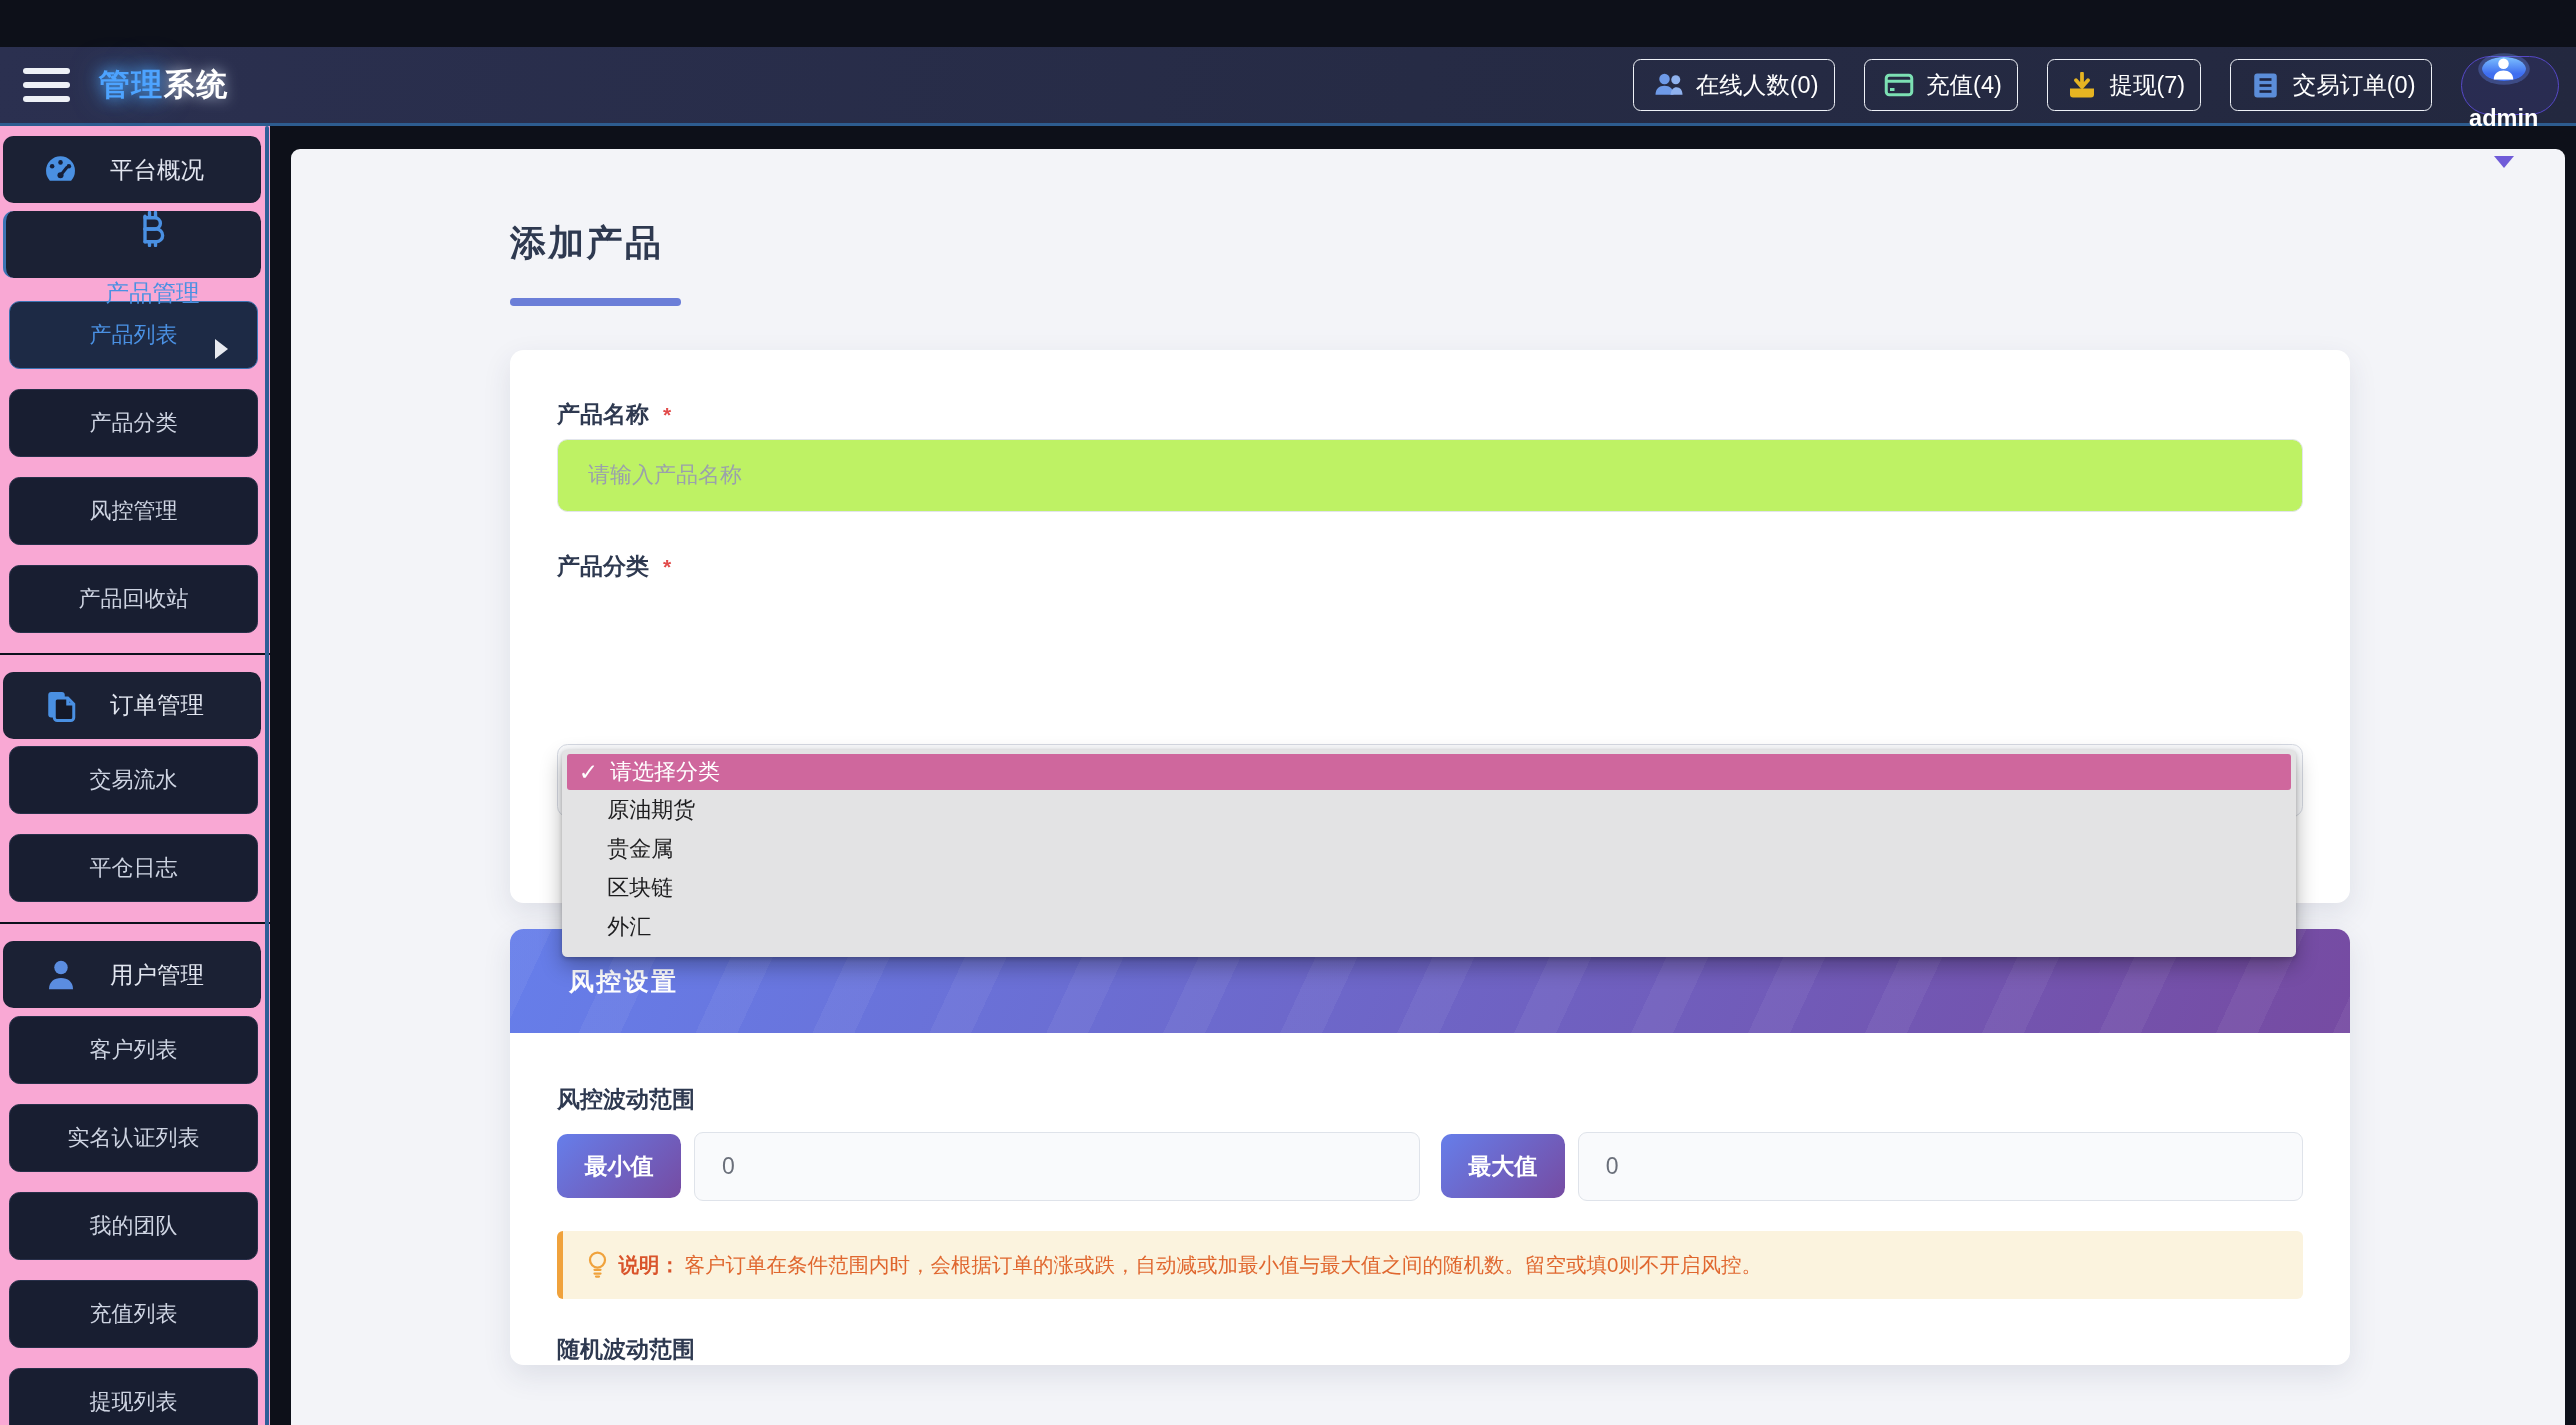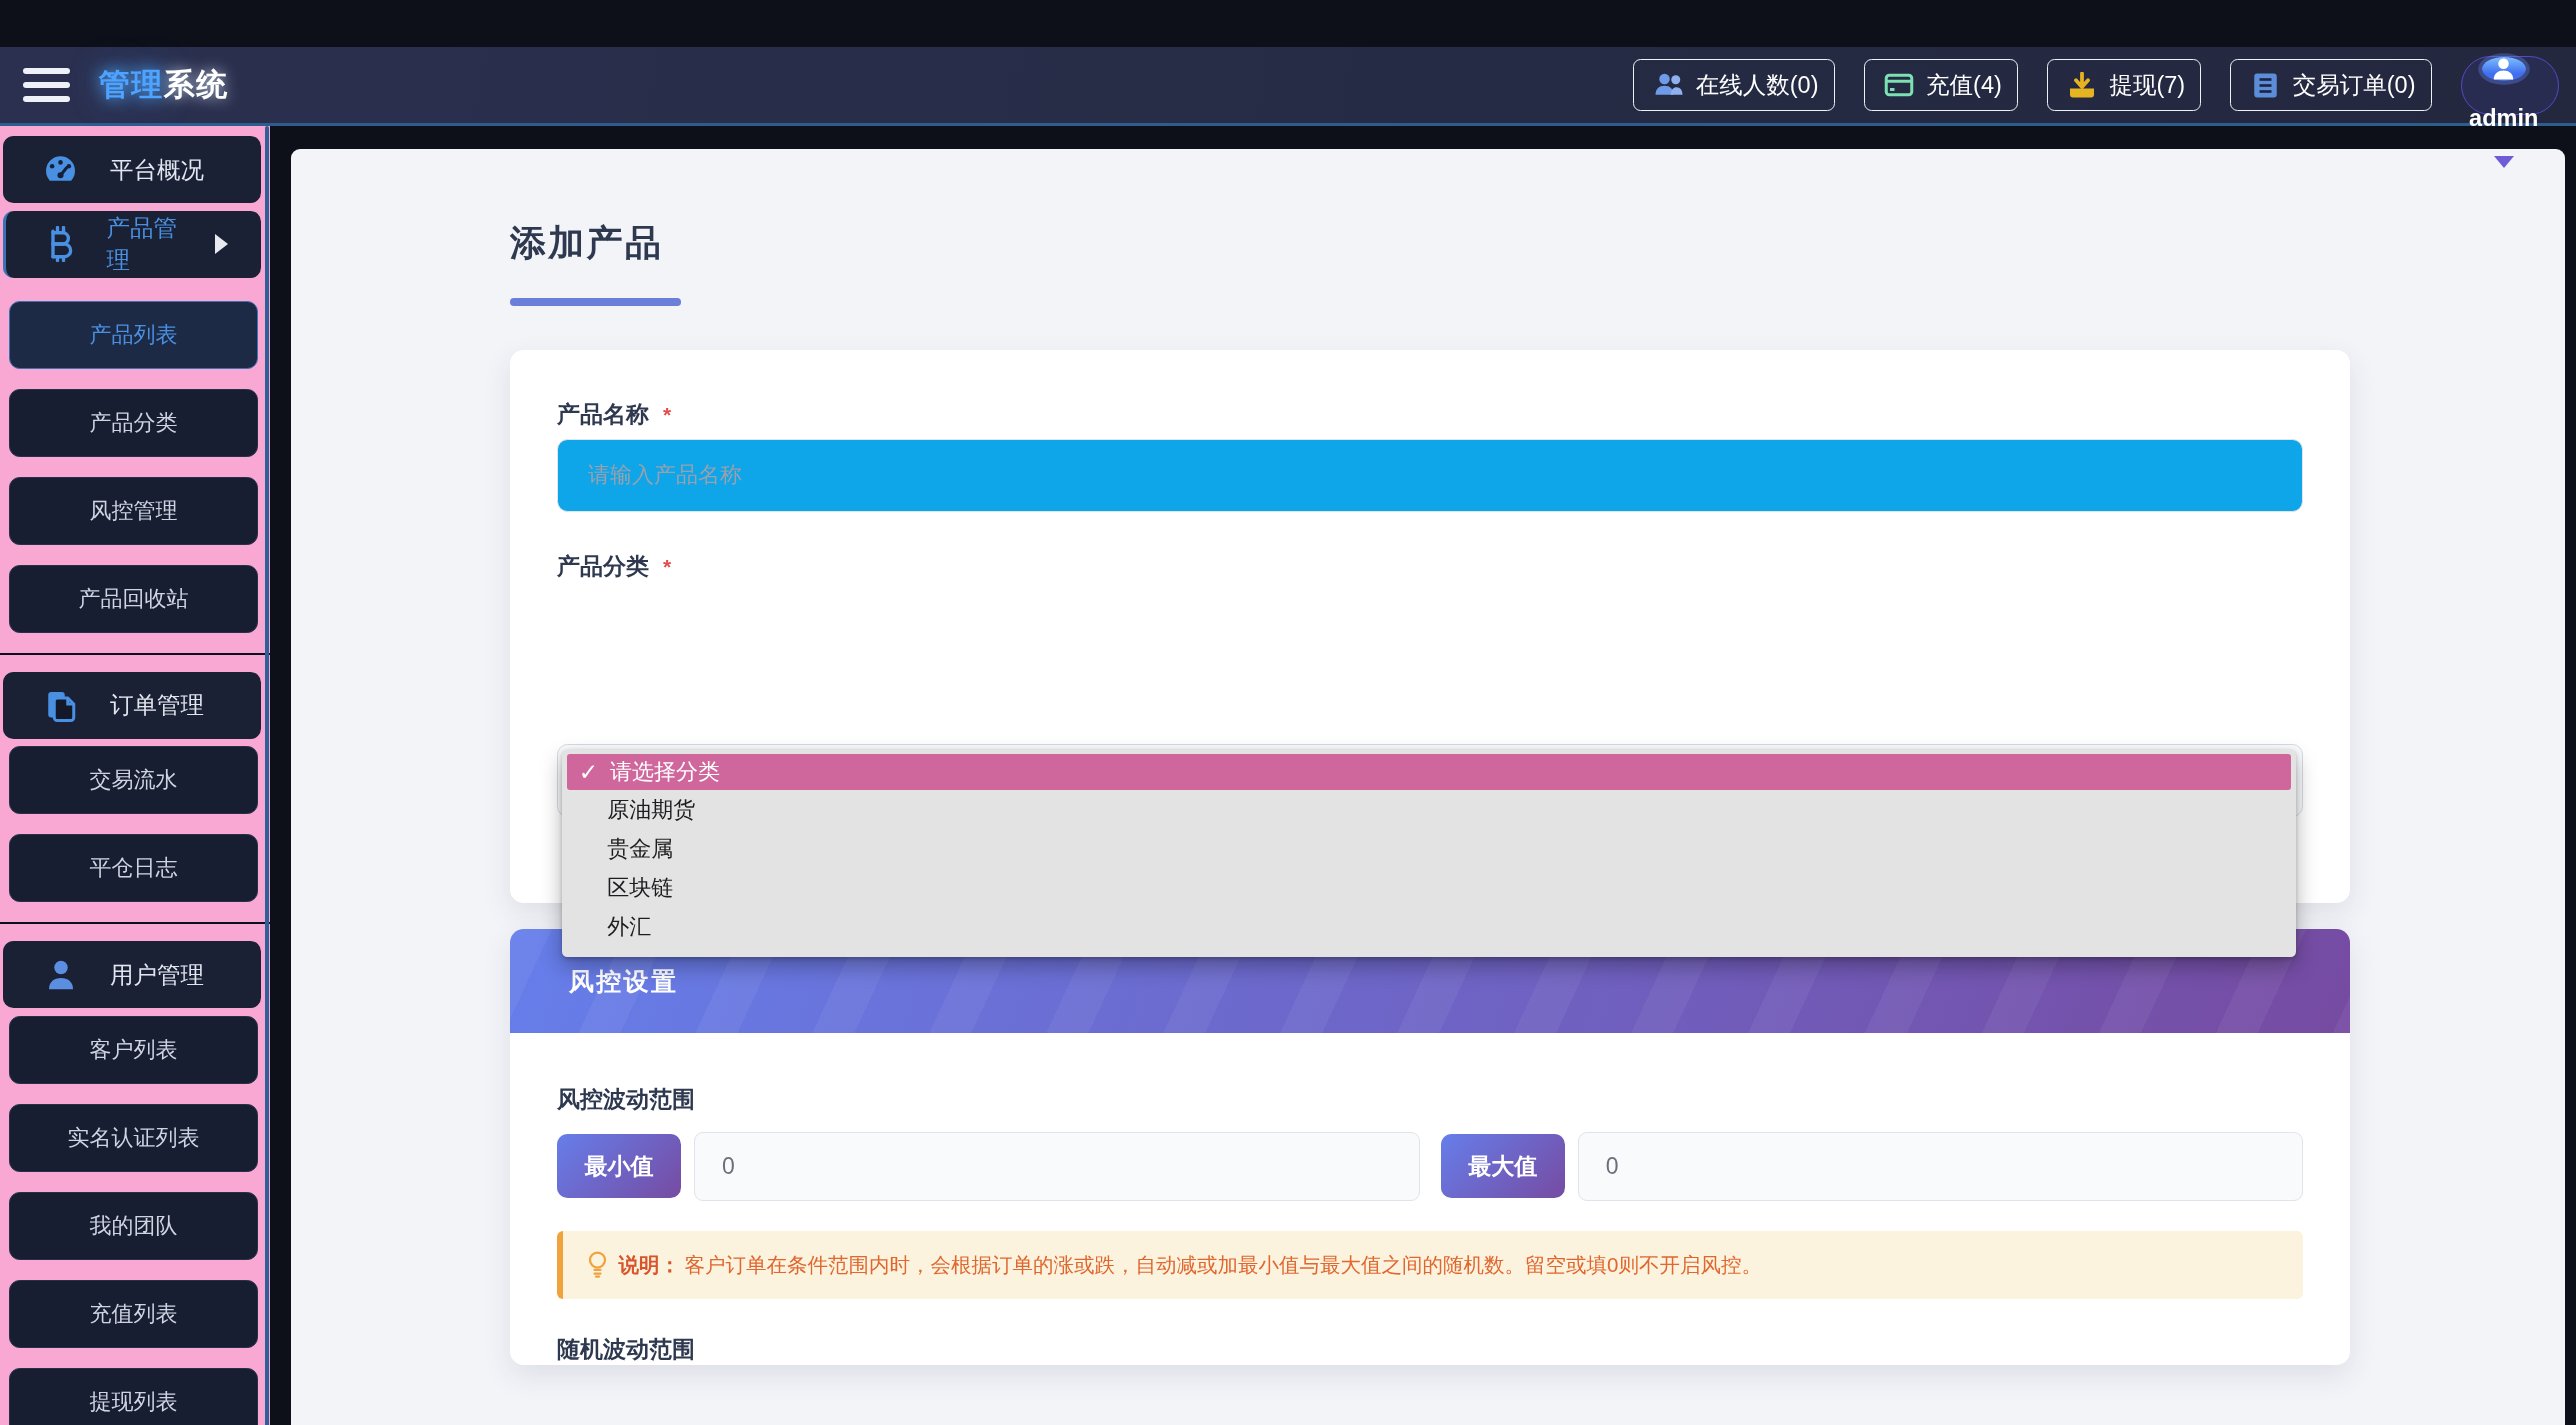--- a/index.html
+++ b/index.html
@@ -49,21 +49,21 @@
 
   
   .sidebar { width:270px; flex:0 0 270px; background:#f9a8d4; position:relative; padding-top:10px; overflow:hidden; }
   .side-scroll { position:absolute; top:0; right:0.8px; width:3.8px; height:100%; background:#2d5f98; border-radius:2.3px; }
 
   .side-section {
     height:67px; margin:0 9px 7.6px 3px; border-radius:10.6px; background:#1b2134;
     display:flex; align-items:center; padding-left:38px; gap:30px;
     font-size:23.5px; color:#e2e6f0; cursor:pointer;
   }
-  .side-section.active-parent { color:#4a90e2; border-left:3.8px solid #3b74b4; margin-bottom:23px; }
+  .side-section.active-parent { color:#4a90e2; border-left:3.8px solid #3b74b4; margin-bottom:23px;flex-direction:column; }
   .side-section .caret-right { width:0; height:0; border-top:10.6px solid transparent; border-bottom:10.6px solid transparent; border-left:13.6px solid #e8eaf0; margin-left:auto; margin-right:33px; }
   .icon-cell { width:39px; display:flex; justify-content:center; }
 
   .side-sub {
     height:68px; margin:0 12px 20px 9px; border:1.5px solid #272f49; border-radius:10.6px;
     background:#181e31; display:flex; align-items:center; justify-content:center;
     font-size:22px; color:#ced4e2; cursor:pointer;
   }
   .side-sub.active { background:#1d2a45; border-color:#3b74b4; color:#4a90e2; }
   .divider { height:2.3px; background:#0c101c; margin:3px 0 16.7px 0; }
@@ -87,21 +87,21 @@
     content:""; position:absolute; inset:0;
     background:repeating-linear-gradient(115deg, rgba(255,255,255,.05) 0 38px, rgba(255,255,255,0) 38px 106px);
   }
   .card-head h2 { font-size:25px; color:#ffffff; letter-spacing:2.3px; position:relative; z-index:1; }
   .card-body { padding:49px 47px 0 47px; }
 
   .field-label { font-size:23px; font-weight:bold; color:#2e3950; display:flex; gap:14px; align-items:baseline; }
   .req { color:#e24c4b; font-size:21px; font-weight:bold; }
 
   .text-input {
-    width:100%; height:73px; margin-top:9px; background:#0ea5e9;
+    width:100%; height:73px; margin-top:9px; background:#bef264;
     border:1.5px solid #e2e5ec; border-radius:10.6px; padding:0 30px;
     font-size:22px; color:#3a4152; outline:none; font-family:inherit;
   }
   .text-input::placeholder { color:#9aa0ac; }
 
   .cat-label { margin-top:39px; }
   .select-wrap { position:relative; padding-bottom:86px; }
   .select-box {
     margin-top:162px; height:73px; background:#f9fafc;
     border:1.5px solid #d5d9e2; border-radius:10.6px;

